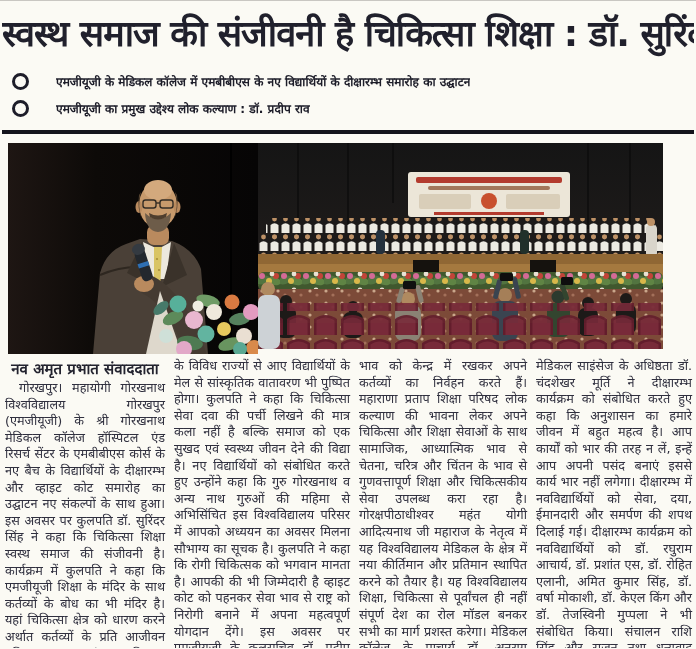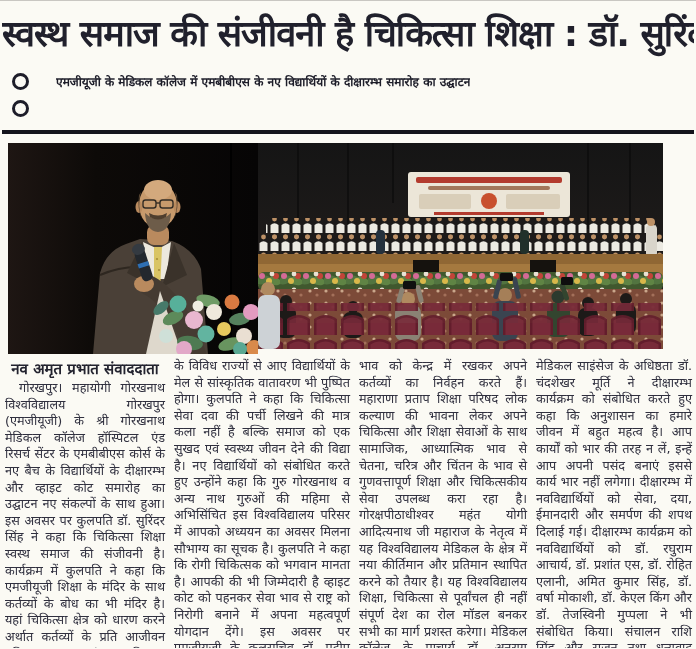--- a/index.html
+++ b/index.html
@@ -55,20 +55,21 @@
 
   <h1 class="headline">स्वस्थ समाज की संजीवनी है चिकित्सा शिक्षा : डॉ. सुरिंदर सिंह</h1>
 
   <div class="bullets">
     <div class="bullet-row">
       <span class="bullet-ring"></span>
       <span class="bullet-text">एमजीयूजी के मेडिकल कॉलेज में एमबीबीएस के नए विद्यार्थियों के दीक्षारम्भ समारोह का उद्घाटन</span>
     </div>
     <div class="bullet-row">
       <span class="bullet-ring"></span>
+      <span class="bullet-text">एमजीयूजी का प्रमुख उद्देश्य लोक कल्याण : डॉ. प्रदीप राव</span>
     </div>
   </div>
 
   <div class="rule"></div>
 
   <div class="photos">
 
     <figure class="photo photo-left" style="margin:0;">
       <svg width="250" height="211" viewBox="0 0 250 211">
         <defs>

